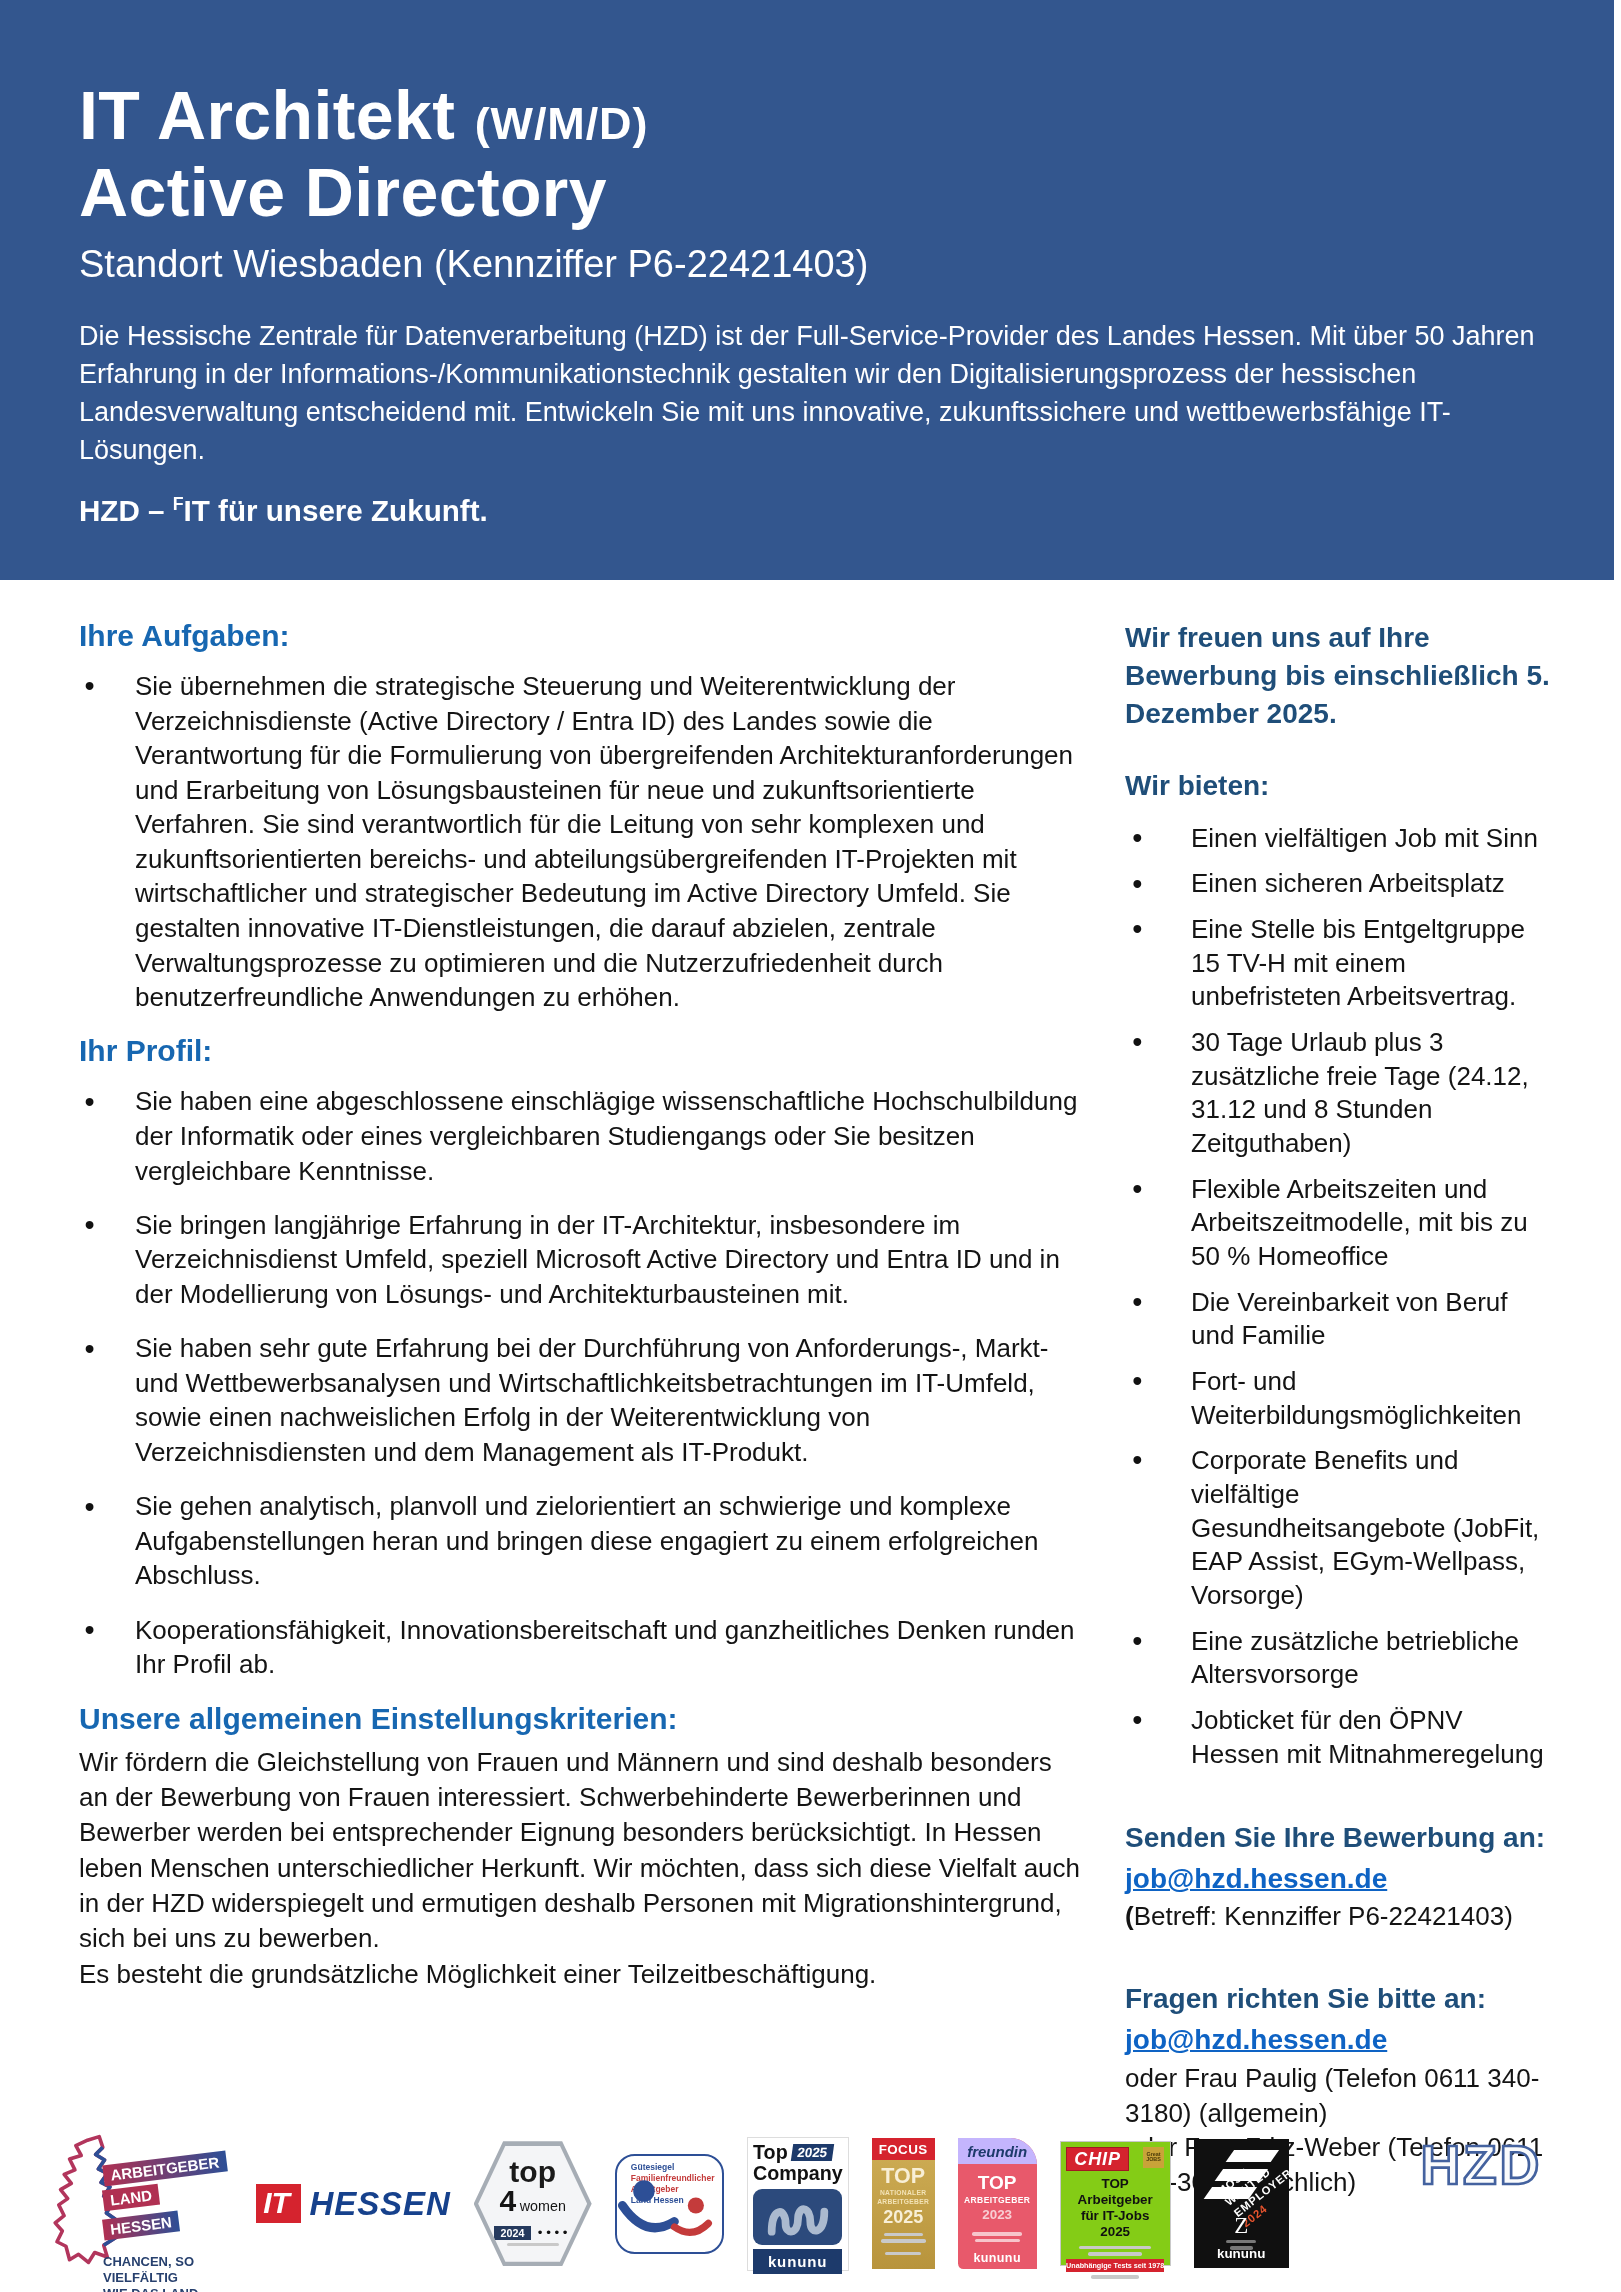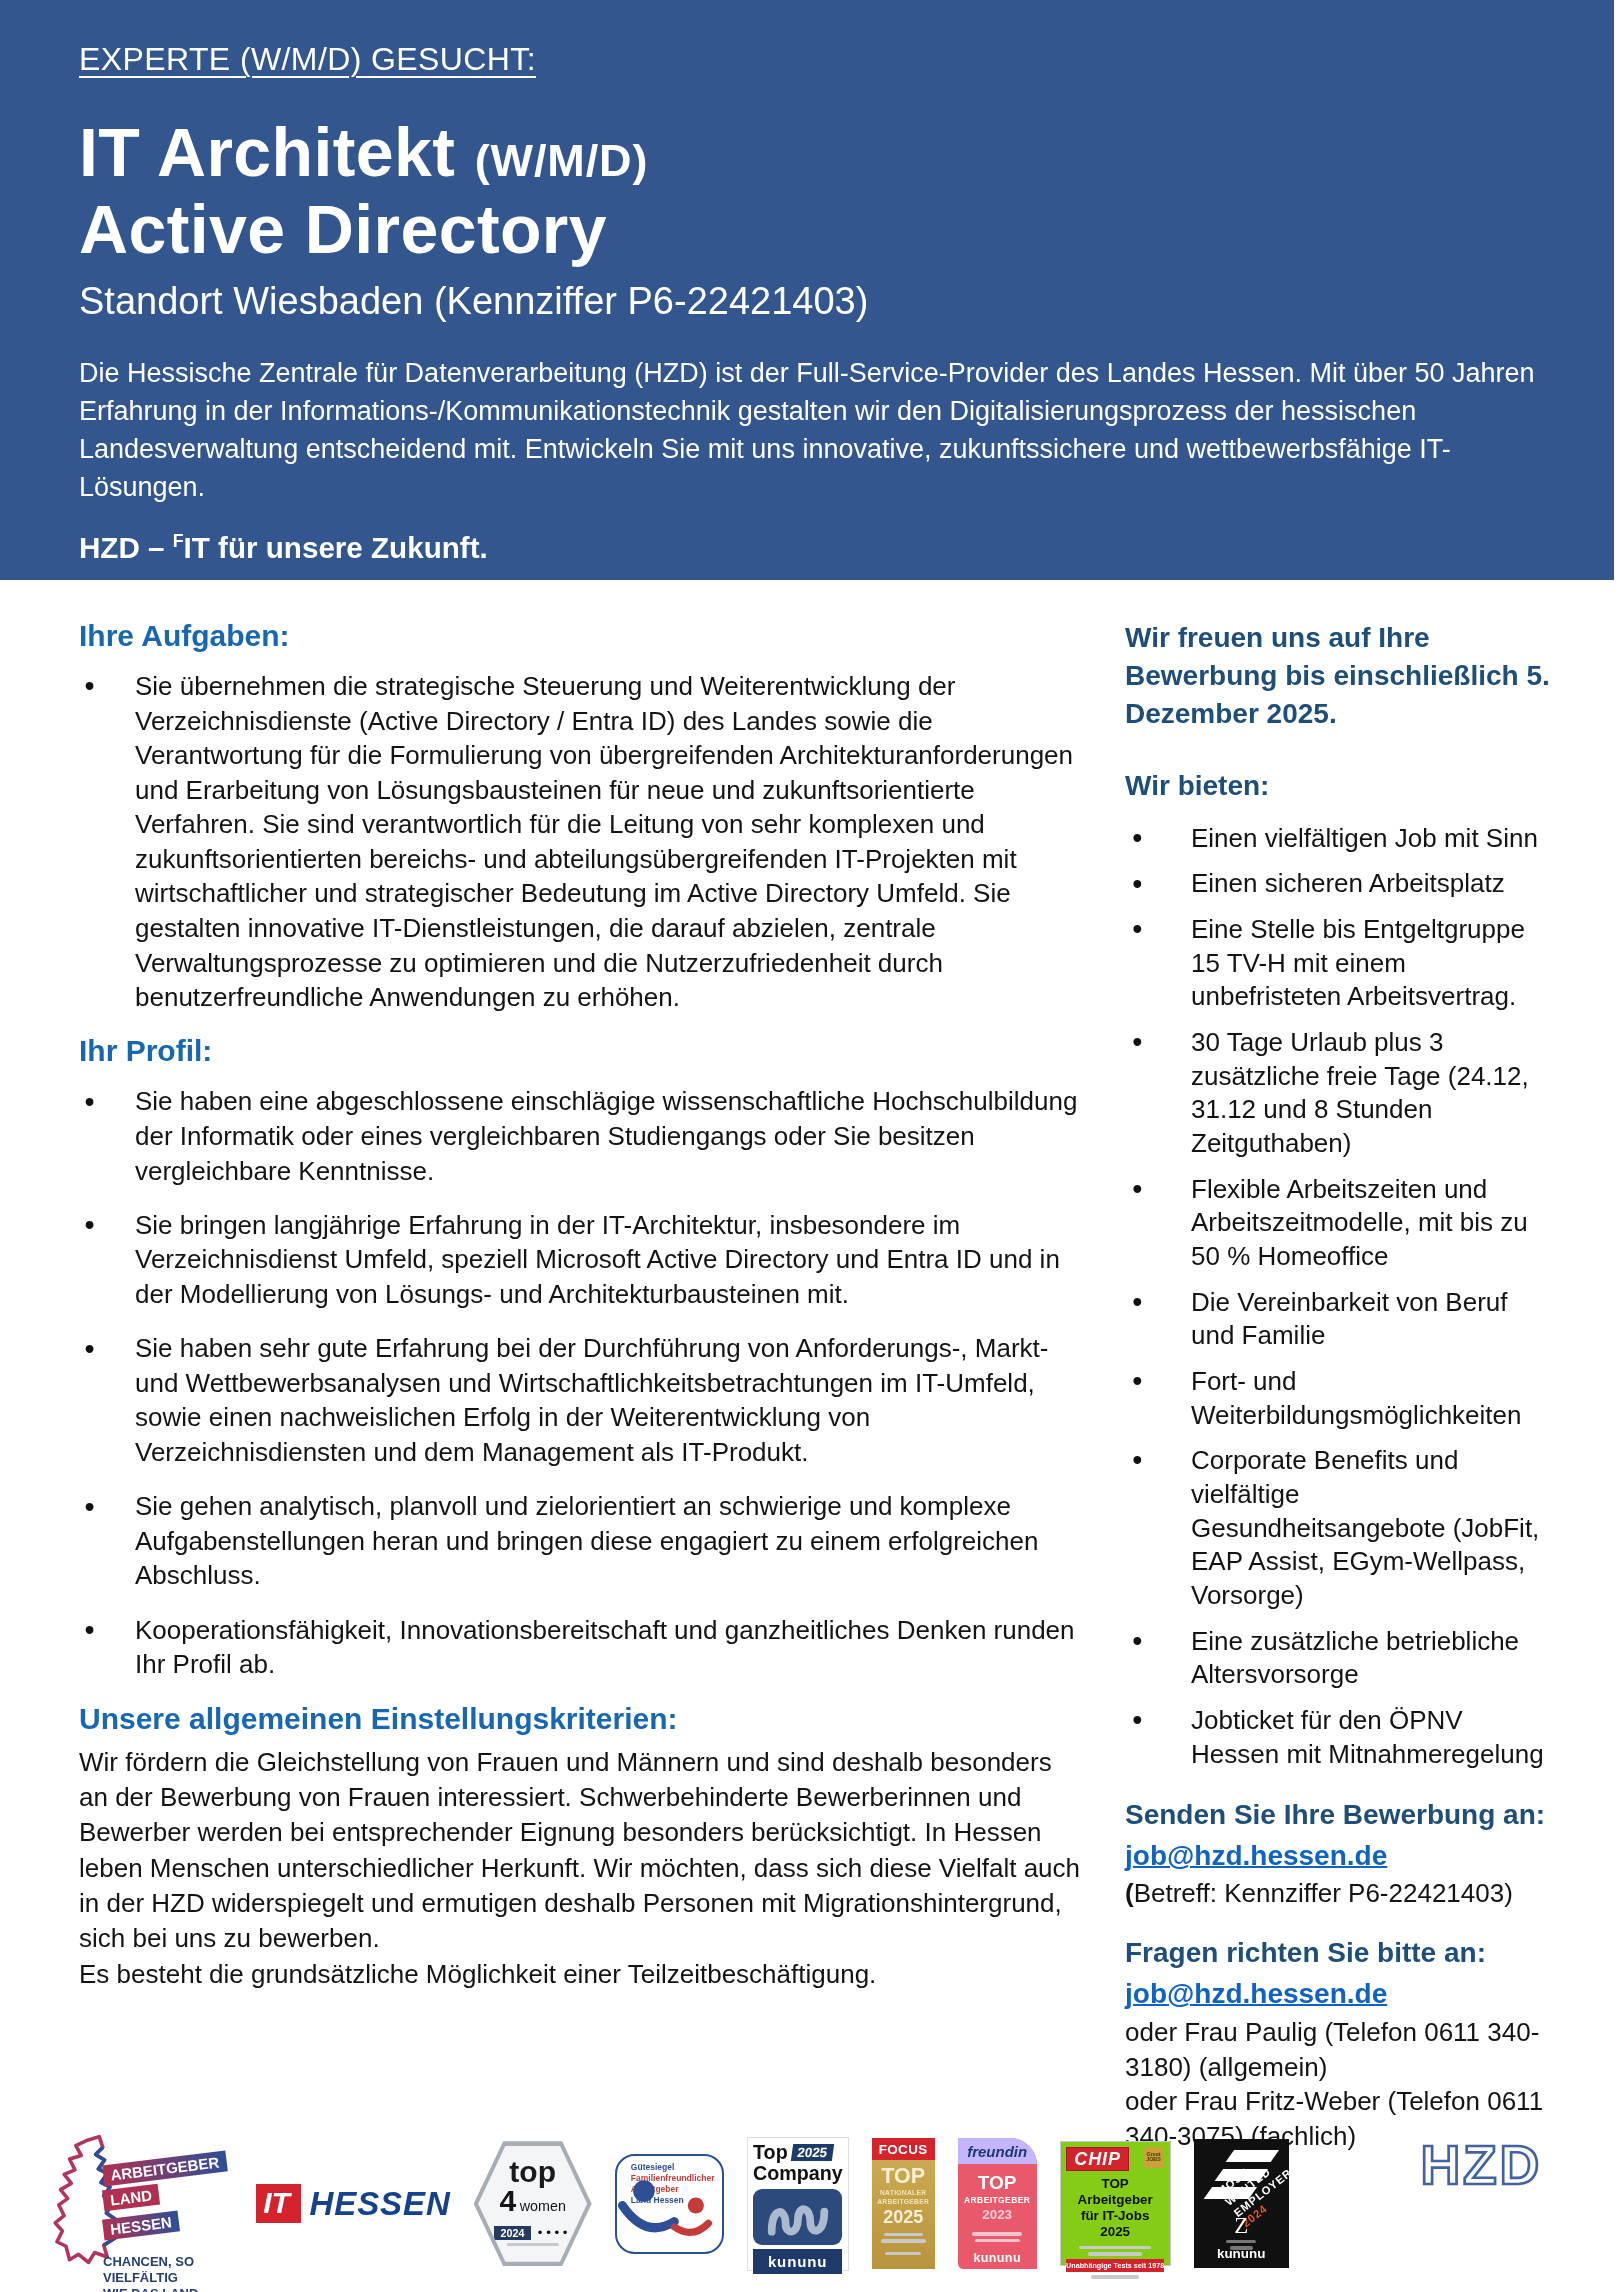--- a/index.html
+++ b/index.html
@@ -24,21 +24,21 @@
   .blist{list-style:none;margin:0 0 18px;padding:0;}
   .blist li{position:relative;padding-left:56px;font-size:26px;line-height:1.33;margin-bottom:19.7px;}
   .blist li::before{content:"•";position:absolute;left:5.4px;top:-1.8px;font-size:29px;color:#111;}
   .crit-p{font-size:26px;line-height:1.36;margin:0;max-width:1005px;}
   
   .deadline{font-size:28px;font-weight:bold;color:#1F4E79;line-height:1.35;margin:0 0 38px;}
   .nav-h{font-size:28px;font-weight:bold;color:#1F4E79;margin:0 0 19.7px;}
   .olist{list-style:none;margin:0;padding:0;}
   .olist li{position:relative;padding-left:66px;font-size:26px;line-height:1.3;margin-bottom:11.6px;}
   .olist li::before{content:"•";position:absolute;left:7.2px;top:-1.8px;font-size:29px;color:#111;}
-  .send-h{margin-top:28px;margin-bottom:5.4px;}
+  .send-h{margin-top:51px;margin-bottom:5.4px;}
   .email{display:inline-block;font-size:28px;font-weight:bold;color:#0E63C4;
          text-decoration:underline;text-decoration-thickness:1.8px;margin:3.6px 0 5.4px;cursor:pointer;}
   .subject{font-size:26px;margin:0;}
   .subject b{font-weight:bold;}
   .contact-line{font-size:26px;line-height:1.33;}
   
   .badges{position:absolute;left:47px;right:36px;bottom:14.3px;height:150px;
           display:flex;align-items:center;gap:23px;}
   .badge{flex:none;}
   .bar{background:#c9c9c9;height:3.6px;border-radius:1.8px;margin:2.7px auto;}
@@ -128,21 +128,20 @@
   .b-mwe .bar{background:#777;width:30px;}
   
   .b-hzd{margin-left:auto;align-self:flex-start;margin-top:3.6px;}
 </style>
 </head>
 <body>
 
 <div class="canvas">
 
   <header class="hero">
-    <div class="kicker">EXPERTE (W/M/D) GESUCHT:</div>
     <h1 class="title">
       <span>IT Architekt</span>
       <span class="wmd">(W/M/D)</span><br>
       <span>Active Directory</span>
     </h1>
     <div class="location">Standort Wiesbaden (Kennziffer P6-22421403)</div>
     <p class="intro">Die Hessische Zentrale für Datenverarbeitung (HZD) ist der Full-Service-Provider des Landes Hessen. Mit über 50 Jahren Erfahrung in der Informations-/Kommunikationstechnik gestalten wir den Digitalisierungsprozess der hessischen Landesverwaltung entscheidend mit. Entwickeln Sie mit uns innovative, zukunftssichere und wettbewerbsfähige IT-Lösungen.</p>
     <p class="slogan"><span>HZD – </span><sup>F</sup><span>IT für unsere Zukunft.</span></p>
   </header>
 

